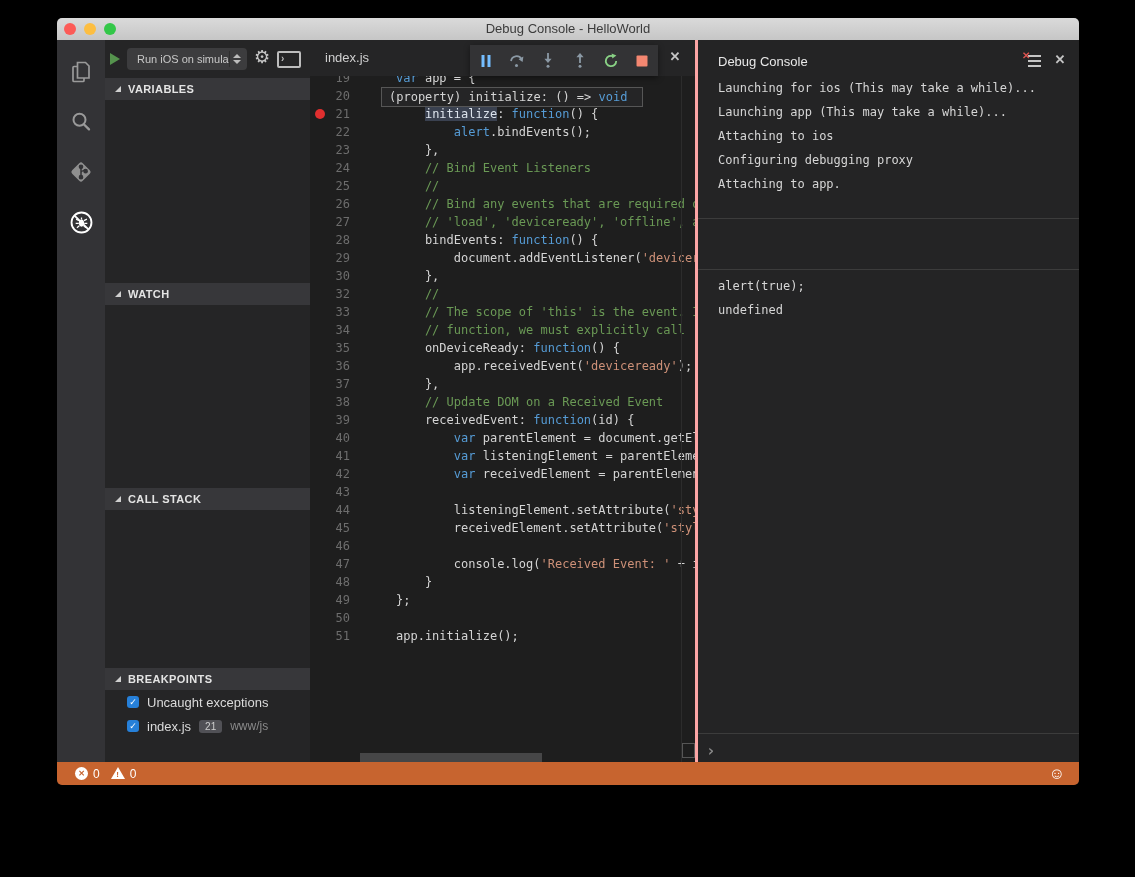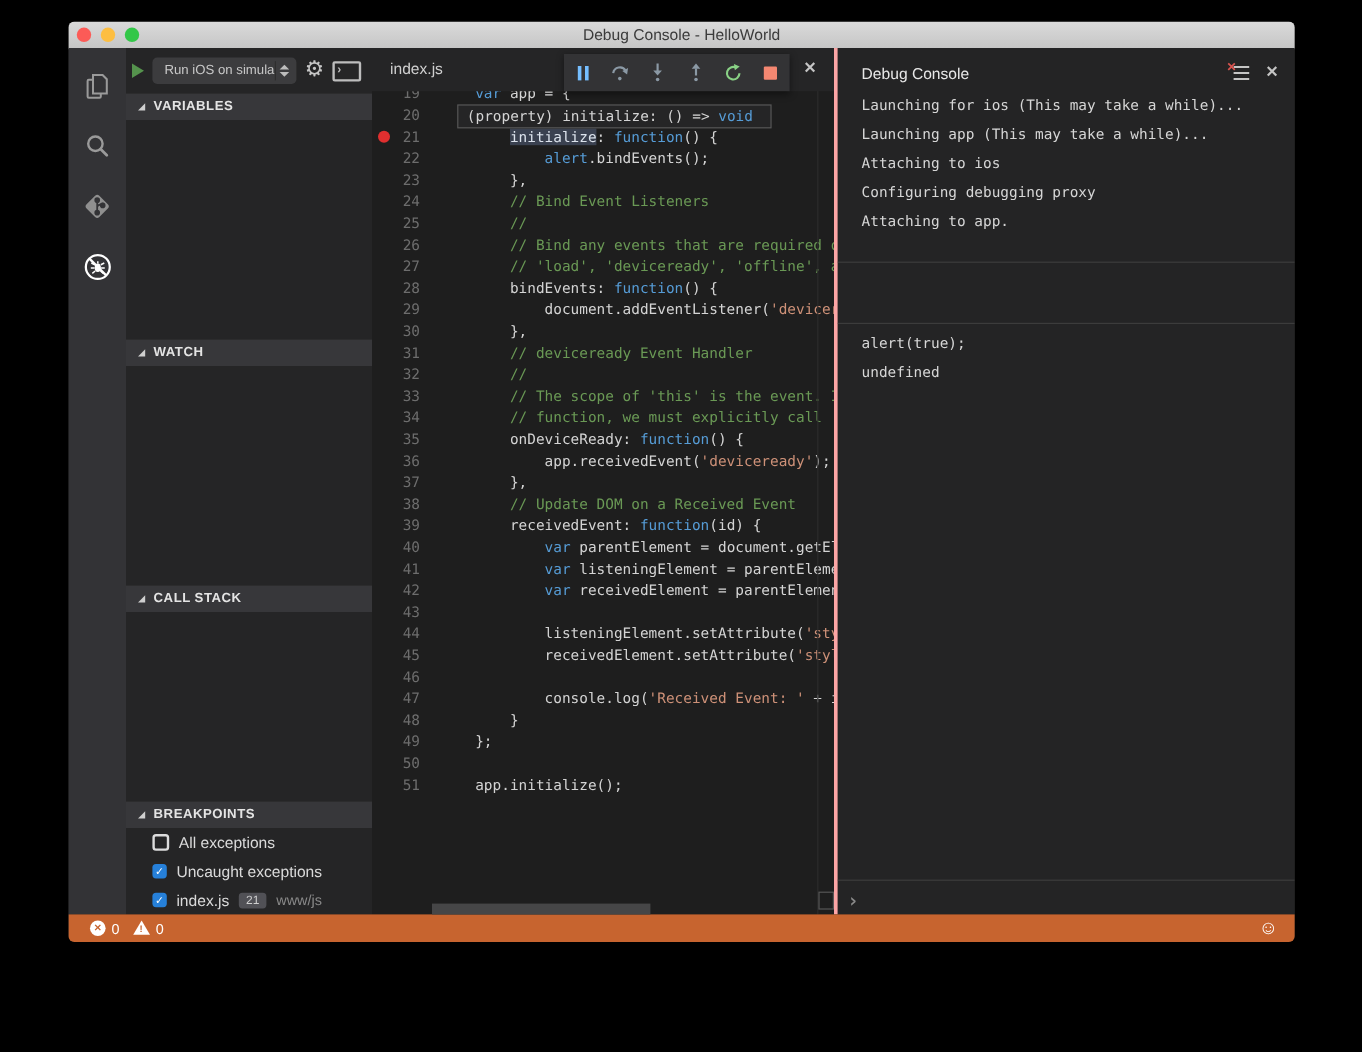--- a/index.html
+++ b/index.html
@@ -181,24 +181,20 @@
         <div class="sec-h" id="sec-stack">
           <span class="tw"></span>
           <span class="sec-label">CALL STACK</span>
         </div>
         <div class="sec-h" id="sec-bp">
           <span class="tw"></span>
           <span class="sec-label">BREAKPOINTS</span>
         </div>
         <div class="bp-list" id="bp-list">
             <div class="bp-row">
-              <span class="cb off"></span>
-              <span class="bp-label">All exceptions</span>
-            </div>
-            <div class="bp-row">
               <span class="cb on">✓</span>
               <span class="bp-label">Uncaught exceptions</span>
             </div>
             <div class="bp-row">
               <span class="cb on">✓</span>
               <span class="bp-label">index.js</span>
               <span class="bp-badge">21</span>
               <span class="bp-detail">www/js</span>
             </div>
           </div>
@@ -215,21 +211,20 @@
               <div class="crow"><span class="bp"></span><span class="gutter">21</span><span class="cl"><span class="tk-d">    </span><span class="tk-hl">initialize</span><span class="tk-d">: </span><span class="tk-k">function</span><span class="tk-d">() {</span></span></div>
               <div class="crow"><span class="gutter">22</span><span class="cl"><span class="tk-d">        </span><span class="tk-k">alert</span><span class="tk-d">.bindEvents();</span></span></div>
               <div class="crow"><span class="gutter">23</span><span class="cl"><span class="tk-d">    },</span></span></div>
               <div class="crow"><span class="gutter">24</span><span class="cl"><span class="tk-c">    // Bind Event Listeners</span></span></div>
               <div class="crow"><span class="gutter">25</span><span class="cl"><span class="tk-c">    //</span></span></div>
               <div class="crow"><span class="gutter">26</span><span class="cl"><span class="tk-c">    // Bind any events that are required on startup. Common events are:</span></span></div>
               <div class="crow"><span class="gutter">27</span><span class="cl"><span class="tk-c">    // 'load', 'deviceready', 'offline', and 'online'.</span></span></div>
               <div class="crow"><span class="gutter">28</span><span class="cl"><span class="tk-d">    bindEvents: </span><span class="tk-k">function</span><span class="tk-d">() {</span></span></div>
               <div class="crow"><span class="gutter">29</span><span class="cl"><span class="tk-d">        document.addEventListener(</span><span class="tk-s">'deviceready'</span></span></div>
               <div class="crow"><span class="gutter">30</span><span class="cl"><span class="tk-d">    },</span></span></div>
-              <div class="crow"><span class="gutter">31</span><span class="cl"><span class="tk-c">    // deviceready Event Handler</span></span></div>
               <div class="crow"><span class="gutter">32</span><span class="cl"><span class="tk-c">    //</span></span></div>
               <div class="crow"><span class="gutter">33</span><span class="cl"><span class="tk-c">    // The scope of 'this' is the event. In order to call the 'receivedEvent'</span></span></div>
               <div class="crow"><span class="gutter">34</span><span class="cl"><span class="tk-c">    // function, we must explicitly call 'app.receivedEvent(...)'</span></span></div>
               <div class="crow"><span class="gutter">35</span><span class="cl"><span class="tk-d">    onDeviceReady: </span><span class="tk-k">function</span><span class="tk-d">() {</span></span></div>
               <div class="crow"><span class="gutter">36</span><span class="cl"><span class="tk-d">        app.receivedEvent(</span><span class="tk-s">'deviceready'</span><span class="tk-d">);</span></span></div>
               <div class="crow"><span class="gutter">37</span><span class="cl"><span class="tk-d">    },</span></span></div>
               <div class="crow"><span class="gutter">38</span><span class="cl"><span class="tk-c">    // Update DOM on a Received Event</span></span></div>
               <div class="crow"><span class="gutter">39</span><span class="cl"><span class="tk-d">    receivedEvent: </span><span class="tk-k">function</span><span class="tk-d">(id) {</span></span></div>
               <div class="crow"><span class="gutter">40</span><span class="cl"><span class="tk-d">        </span><span class="tk-k">var</span><span class="tk-d"> parentElement = document.getElementById(id);</span></span></div>
               <div class="crow"><span class="gutter">41</span><span class="cl"><span class="tk-d">        </span><span class="tk-k">var</span><span class="tk-d"> listeningElement = parentElement.querySelector(</span></span></div>

